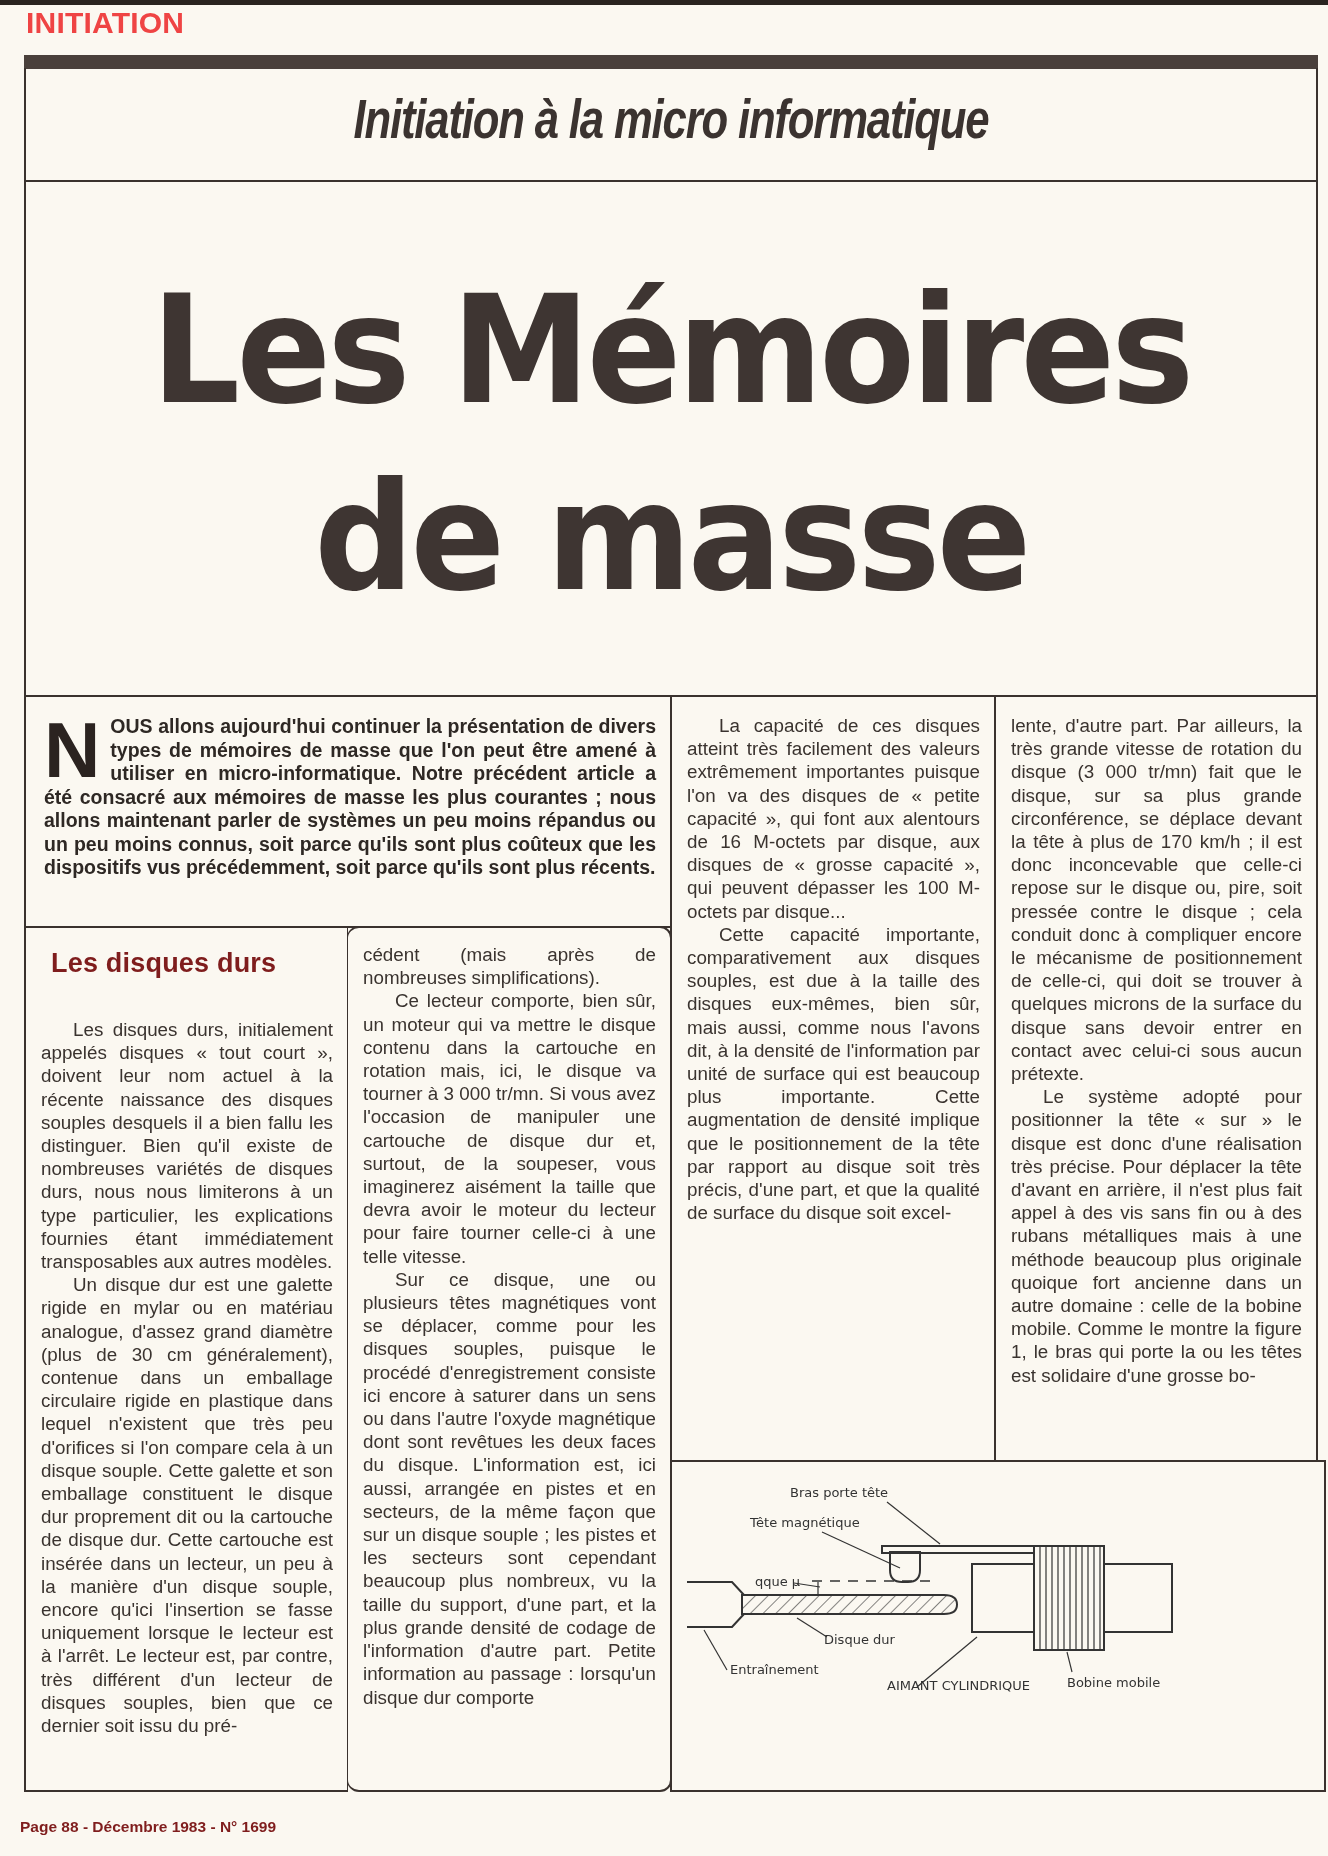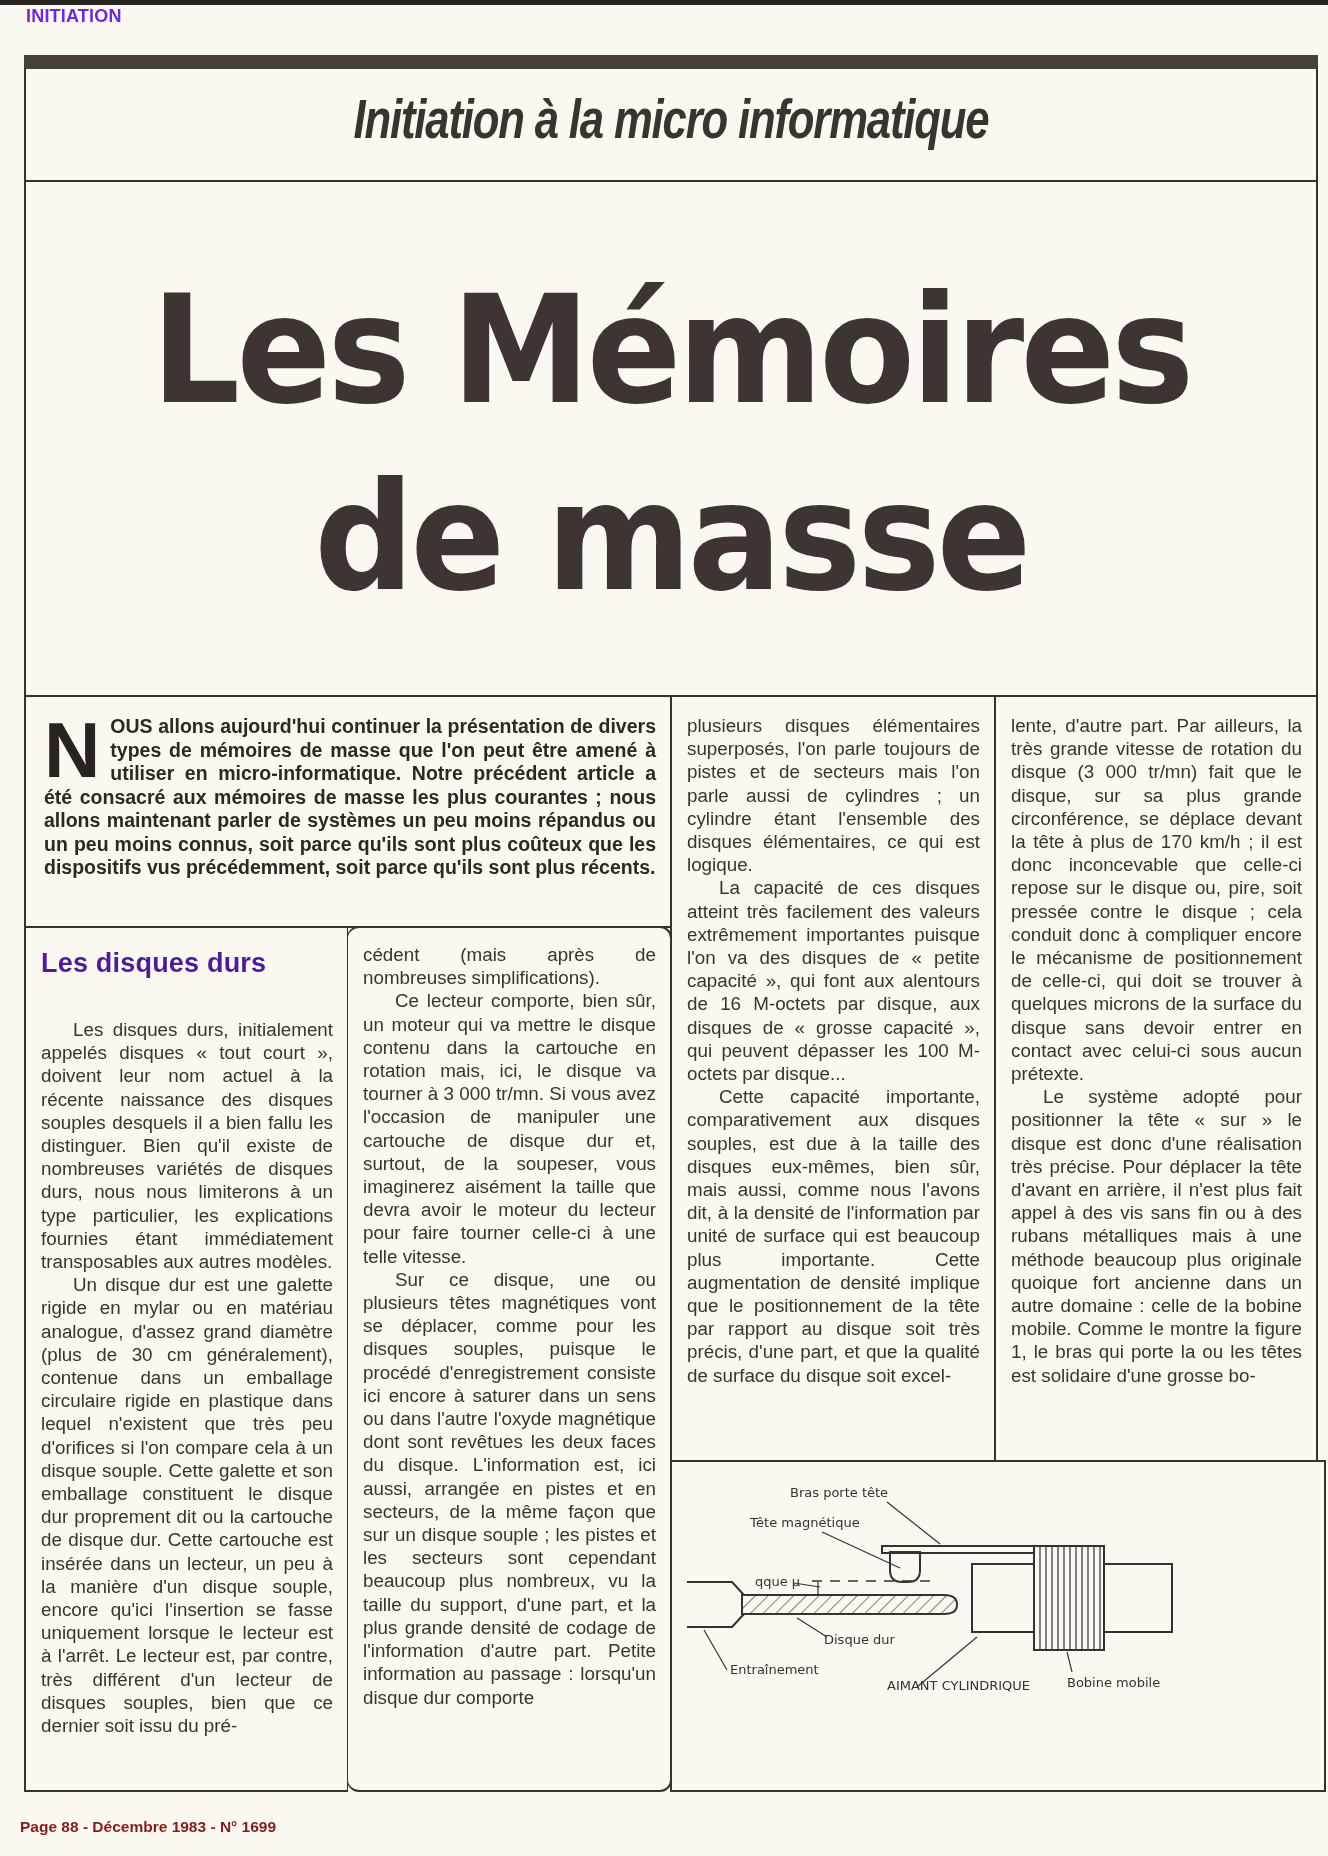--- a/index.html
+++ b/index.html
@@ -2,21 +2,21 @@
 <html><head>
 <meta charset="utf-8">
 <style>
   html, body { margin:0; padding:0; }
   body {
     width:1328px; height:1856px; position:relative; overflow:hidden;
     background:#fbf8f1; color:#2b2622;
     font-family:"Liberation Sans", sans-serif;
   }
   .topline { position:absolute; left:0; top:0; width:1328px; height:5px; background:#2a2420; }
-  .section-label { position:absolute; left:26px; top:6px; font-weight:bold; font-size:18px; letter-spacing:0.2px; color:#6d28d9; }
+  .section-label { position:absolute; left:26px; top:6px; font-weight:bold; font-size:30px; letter-spacing:0.2px; color:#ef4444; }
   .thickbar { position:absolute; left:24px; top:55px; width:1294px; height:14px; background:#4a403b; }
   .box { position:absolute; border:2px solid #3a322e; box-sizing:border-box; background:transparent; }
   .subtitle-box { left:24px; top:68px; width:1294px; height:114px; border-top:none; }
   .subtitle { position:absolute; left:0; right:0; top:18px; text-align:center; font-family:"Liberation Sans", sans-serif; font-weight:bold; font-style:italic; font-size:56px; color:#3b3330; letter-spacing:-1.5px; transform:scaleX(0.78); }
   .headline-box { left:24px; top:180px; width:1294px; height:517px; border-top:none; }
   .headline { position:absolute; left:0; right:0; text-align:center; font-family:"DejaVu Sans", sans-serif; font-weight:bold; color:#3e3532; letter-spacing:-4px; line-height:1; }
   .hl1 { top:95px; font-size:150px; transform:scaleX(0.93); }
   .hl2 { top:282px; font-size:150px; transform:scaleX(0.93); }
 
   .intro-box { left:24px; top:695px; width:648px; height:233px; }
@@ -30,21 +30,21 @@
   .col4 { left:995px; top:695px; width:323px; height:767px; border-left:1px solid #3a322e; }
   .fig-box { left:670px; top:1460px; width:656px; height:332px; }
 
   .coltext { position:absolute; left:15px; right:14px; font-size:18.8px; line-height:23.2px; text-align:justify; color:#3a332f; }
   .coltext p { margin:0; text-indent:0; }
   .coltext p.ind { text-indent:32px; }
   .col1 .coltext { top:90px; }
   .col2 .coltext { top:15px; }
   .col3 .coltext { top:17px; }
   .col4 .coltext { top:17px; }
-  .sect-head { position:absolute; left:15px; top:20px; font-size:27px; font-weight:bold; color:#4c1d95; letter-spacing:0.2px; }
+  .sect-head { position:absolute; left:25px; top:20px; font-size:27px; font-weight:bold; color:#7f1d1d; letter-spacing:0.2px; }
 
   .fig-svg { position:absolute; left:0; top:0; }
   .fig-label { font-family:"DejaVu Sans", sans-serif; font-size:13px; fill:#333; }
   .caption { position:absolute; left:10px; top:275px; width:620px; font-weight:bold; font-size:19px; line-height:23px; color:#2b2320; }
   .footer { position:absolute; left:20px; top:1818px; font-size:15.5px; font-weight:bold; color:#7f1d1d; }
 </style>
 </head>
 <body>
 
 <div class="topline"></div>
@@ -77,21 +77,20 @@
 <div class="col-box col2">
   <div class="coltext">
     <p>cédent (mais après de nombreuses simplifications).</p>
     <p class="ind">Ce lecteur comporte, bien sûr, un moteur qui va mettre le disque contenu dans la cartouche en rotation mais, ici, le disque va tourner à 3 000 tr/mn. Si vous avez l'occasion de manipuler une cartouche de disque dur et, surtout, de la soupeser, vous imaginerez aisément la taille que devra avoir le moteur du lecteur pour faire tourner celle-ci à une telle vitesse.</p>
     <p class="ind">Sur ce disque, une ou plusieurs têtes magnétiques vont se déplacer, comme pour les disques souples, puisque le procédé d'enregistrement consiste ici encore à saturer dans un sens ou dans l'autre l'oxyde magnétique dont sont revêtues les deux faces du disque. L'information est, ici aussi, arrangée en pistes et en secteurs, de la même façon que sur un disque souple ; les pistes et les secteurs sont cependant beaucoup plus nombreux, vu la taille du support, d'une part, et la plus grande densité de codage de l'information d'autre part. Petite information au passage : lorsqu'un disque dur comporte</p>
   </div>
 </div>
 
 <div class="col-box col3">
   <div class="coltext">
-    <p>plusieurs disques élémentaires superposés, l'on parle toujours de pistes et de secteurs mais l'on parle aussi de cylindres ; un cylindre étant l'ensemble des disques élémentaires, ce qui est logique.</p>
     <p class="ind">La capacité de ces disques atteint très facilement des valeurs extrêmement importantes puisque l'on va des disques de « petite capacité », qui font aux alentours de 16 M-octets par disque, aux disques de « grosse capacité », qui peuvent dépasser les 100 M-octets par disque...</p>
     <p class="ind">Cette capacité importante, comparativement aux disques souples, est due à la taille des disques eux-mêmes, bien sûr, mais aussi, comme nous l'avons dit, à la densité de l'information par unité de surface qui est beaucoup plus importante. Cette augmentation de densité implique que le positionnement de la tête par rapport au disque soit très précis, d'une part, et que la qualité de surface du disque soit excel-</p>
   </div>
 </div>
 
 <div class="col-box col4">
   <div class="coltext">
     <p>lente, d'autre part. Par ailleurs, la très grande vitesse de rotation du disque (3 000 tr/mn) fait que le disque, sur sa plus grande circonférence, se déplace devant la tête à plus de 170 km/h ; il est donc inconcevable que celle-ci repose sur le disque ou, pire, soit pressée contre le disque ; cela conduit donc à compliquer encore le mécanisme de positionnement de celle-ci, qui doit se trouver à quelques microns de la surface du disque sans devoir entrer en contact avec celui-ci sous aucun prétexte.</p>
     <p class="ind">Le système adopté pour positionner la tête « sur » le disque est donc d'une réalisation très précise. Pour déplacer la tête d'avant en arrière, il n'est plus fait appel à des vis sans fin ou à des rubans métalliques mais à une méthode beaucoup plus originale quoique fort ancienne dans un autre domaine : celle de la bobine mobile. Comme le montre la figure 1, le bras qui porte la ou les têtes est solidaire d'une grosse bo-</p>
   </div>

